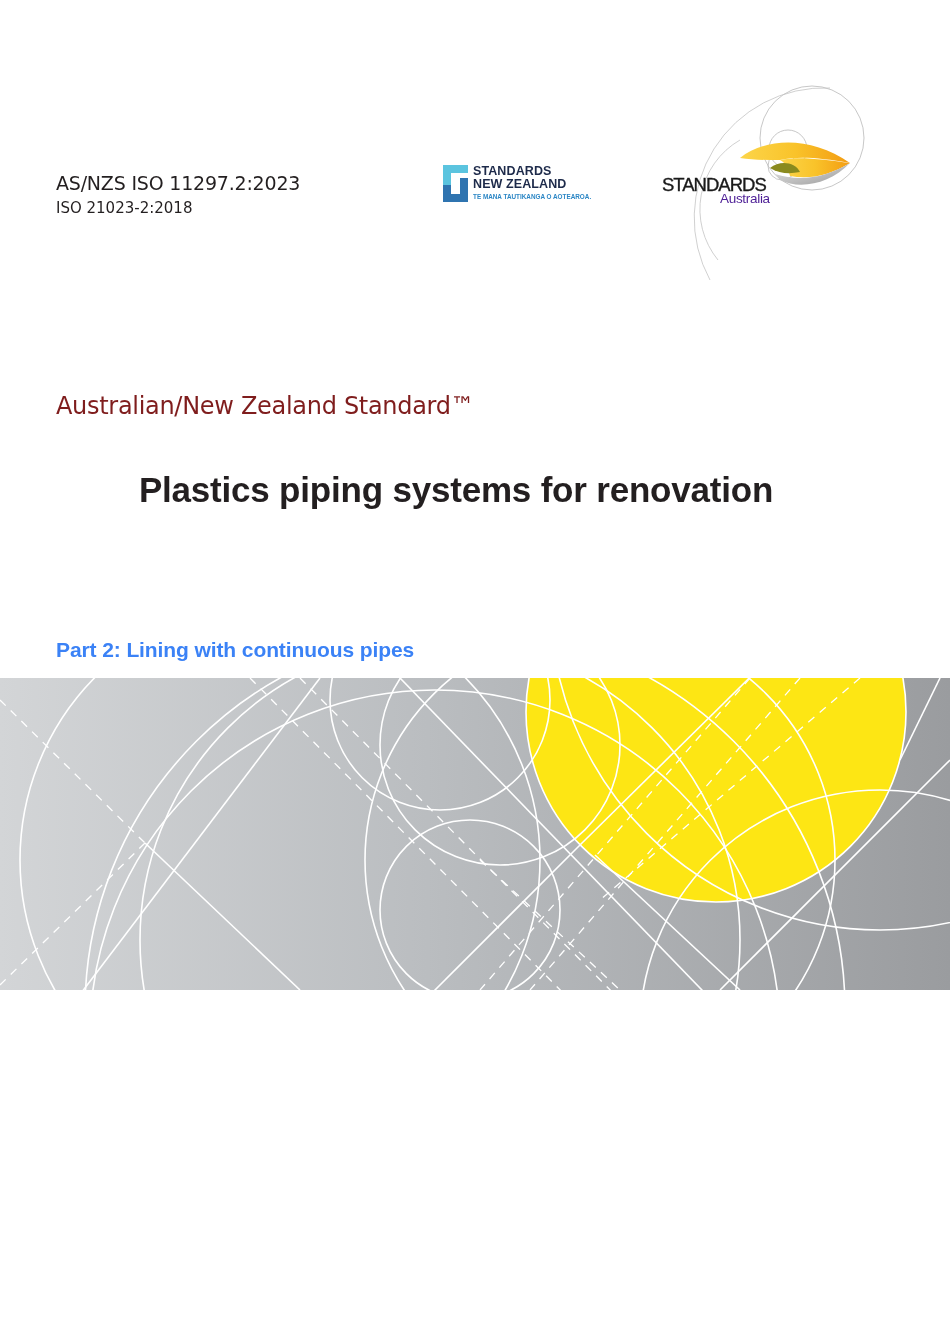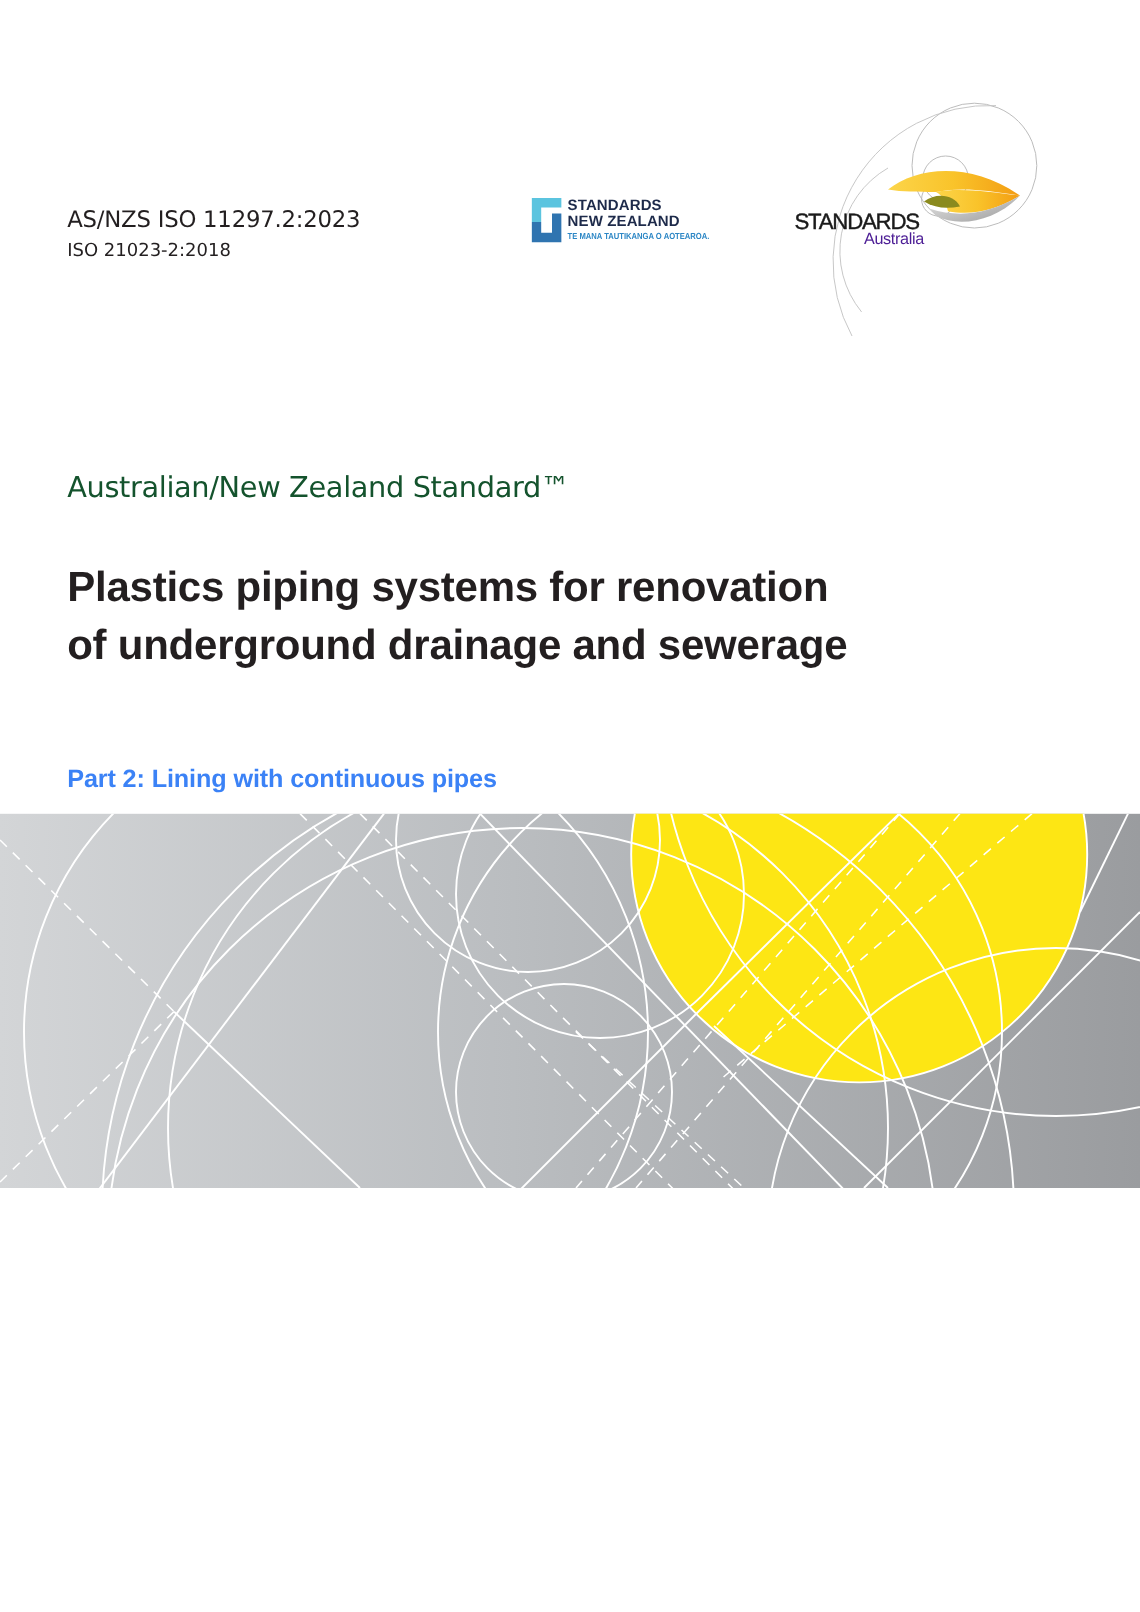--- a/index.html
+++ b/index.html
@@ -12,23 +12,23 @@
     .nz-icon { position: absolute; left: 0; top: 0; width: 25px; height: 37px; }
     .nz-line1, .nz-line2 { position: absolute; left: 30px; font-family: "Liberation Sans", sans-serif; font-weight: bold; font-size: 12.5px; color: #1d2a4a; letter-spacing: 0.1px; line-height: 13px; }
     .nz-line1 { top: 0px; }
     .nz-line2 { top: 13px; }
     .nz-line3 { position: absolute; left: 30px; top: 27px; font-family: "Liberation Sans", sans-serif; font-weight: bold; font-size: 7.4px; color: #2b86c5; letter-spacing: 0px; white-space: nowrap; transform: scaleX(0.86); transform-origin: left; }
 
     .sa-logo { left: 640px; top: 80px; width: 240px; height: 210px; }
     .sa-word { position: absolute; left: 22px; top: 94px; font-family: "Liberation Sans", sans-serif; font-size: 18.5px; font-weight: normal; color: #1a1a1a; letter-spacing: -1px; -webkit-text-stroke: 0.35px #1a1a1a; }
     .sa-sub { position: absolute; left: 80px; top: 111px; font-family: "Liberation Sans", sans-serif; font-size: 13.5px; color: #4c1d95; letter-spacing: -0.3px; }
 
-    .std-type { left: 56px; top: 392px; font-size: 24px; color: #14532d; font-family: "DejaVu Sans", sans-serif; letter-spacing: -0.3px; }
+    .std-type { left: 56px; top: 392px; font-size: 24px; color: #7f1d1d; font-family: "DejaVu Sans", sans-serif; letter-spacing: -0.3px; }
     .title { left: 56px; top: 466px; width: 800px; font-family: "Liberation Sans", sans-serif; font-weight: bold; font-size: 35px; line-height: 47.5px; color: #231f20; letter-spacing: -0.2px; }
-    .title div { white-space: nowrap; }
+    .title div { white-space: nowrap; text-align: center; }
     .part { left: 56px; top: 638px; font-family: "Liberation Sans", sans-serif; font-weight: bold; font-size: 21px; color: #3b82f6; letter-spacing: -0.1px; }
 
     .band { left: 0; top: 678px; width: 950px; height: 312px; }
   </style>
 </head>
 <body>
 
 <div class="abs std-number">AS/NZS ISO 11297.2:2023</div>
 <div class="abs iso-number">ISO 21023-2:2018</div>
 
@@ -68,21 +68,20 @@
     <path d="M135 94 C160 102 185 98 210 83 C190 104 160 110 140 100 Z" fill="url(#sh)"></path>
   </svg>
   <div class="sa-word">STANDARDS</div>
   <div class="sa-sub">Australia</div>
 </div>
 
 <div class="abs std-type">Australian/New Zealand Standard™</div>
 
 <div class="abs title">
   <div>Plastics piping systems for renovation</div>
-  <div>of underground drainage and sewerage</div>
 </div>
 
 <div class="abs part">Part 2: Lining with continuous pipes</div>
 
 <div class="abs band">
   <svg width="950" height="312" viewBox="0 678 950 312">
     <defs>
       <linearGradient id="bg" x1="0" y1="0" x2="1" y2="0">
         <stop offset="0" stop-color="#d3d5d7"></stop>
         <stop offset="0.45" stop-color="#babdc0"></stop>

